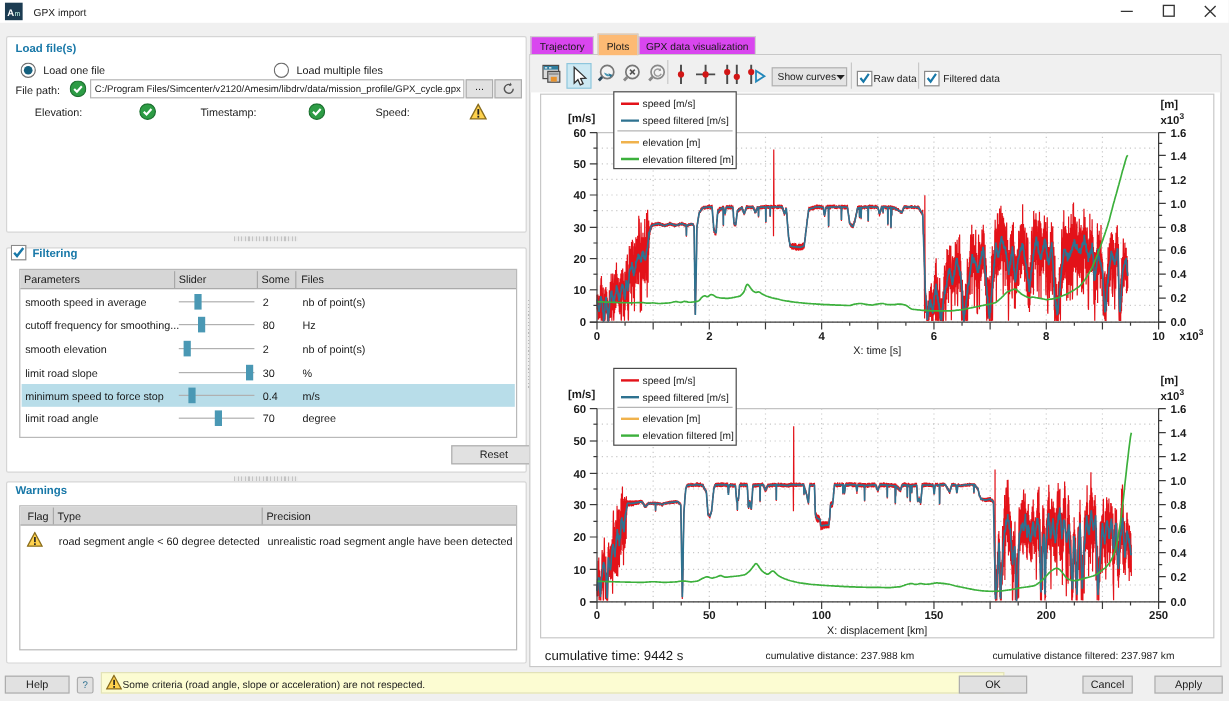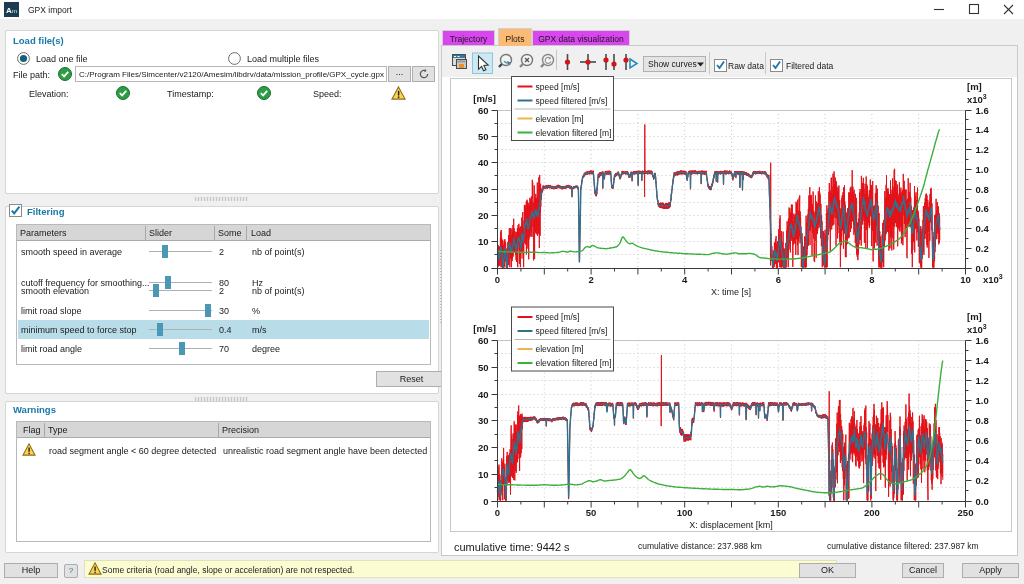--- a/index.html
+++ b/index.html
@@ -77,32 +77,32 @@
 <svg class="abs" style="left:9px;top:204px" width="14" height="14" viewBox="0 0 14 14">
     <rect x="0.5" y="0.5" width="12" height="12" fill="#ffffff" stroke="#8a8a8a" stroke-width="1"></rect>
     <path d="M2.8 6.6 L5.2 9.4 L10.4 2.6" fill="none" stroke="#1878a8" stroke-width="2"></path>
   </svg>
 <div class="gtitle" style="left:27px;top:206px">Filtering</div>
 <div class="tbl" style="left:16px;top:224px;width:415px;height:141px">
     <div class="thead"></div>
     <div class="th" style="left:3px">Parameters</div>
     <div class="th" style="left:132px">Slider</div>
     <div class="th" style="left:201px">Some</div>
-    <div class="th" style="left:234px">Load</div>
+    <div class="th" style="left:234px">Files</div>
     <div class="thsep" style="left:128px"></div>
     <div class="thsep" style="left:197px"></div>
     <div class="thsep" style="left:229px"></div>
     <div class="row" style="top:17px;">
       <div class="cell" style="left:3px">smooth speed in average</div>
       <div class="slider-groove" style="left:131px;width:63px"></div>
       <div class="slider-handle" style="left:144px"></div>
       <div class="cell" style="left:201px">2</div>
       <div class="cell" style="left:234px">nb of point(s)</div>
     </div>
-    <div class="row" style="top:48px;padding-left:20px;">
+    <div class="row" style="top:36px;padding-left:20px;">
       <div class="cell" style="left:3px">cutoff frequency for smoothing...</div>
       <div class="slider-groove" style="left:131px;width:63px"></div>
       <div class="slider-handle" style="left:147px"></div>
       <div class="cell" style="left:201px">80</div>
       <div class="cell" style="left:234px">Hz</div>
     </div>
     <div class="row" style="top:56px;">
       <div class="cell" style="left:3px">smooth elevation</div>
       <div class="slider-groove" style="left:131px;width:63px"></div>
       <div class="slider-handle" style="left:135px"></div>

